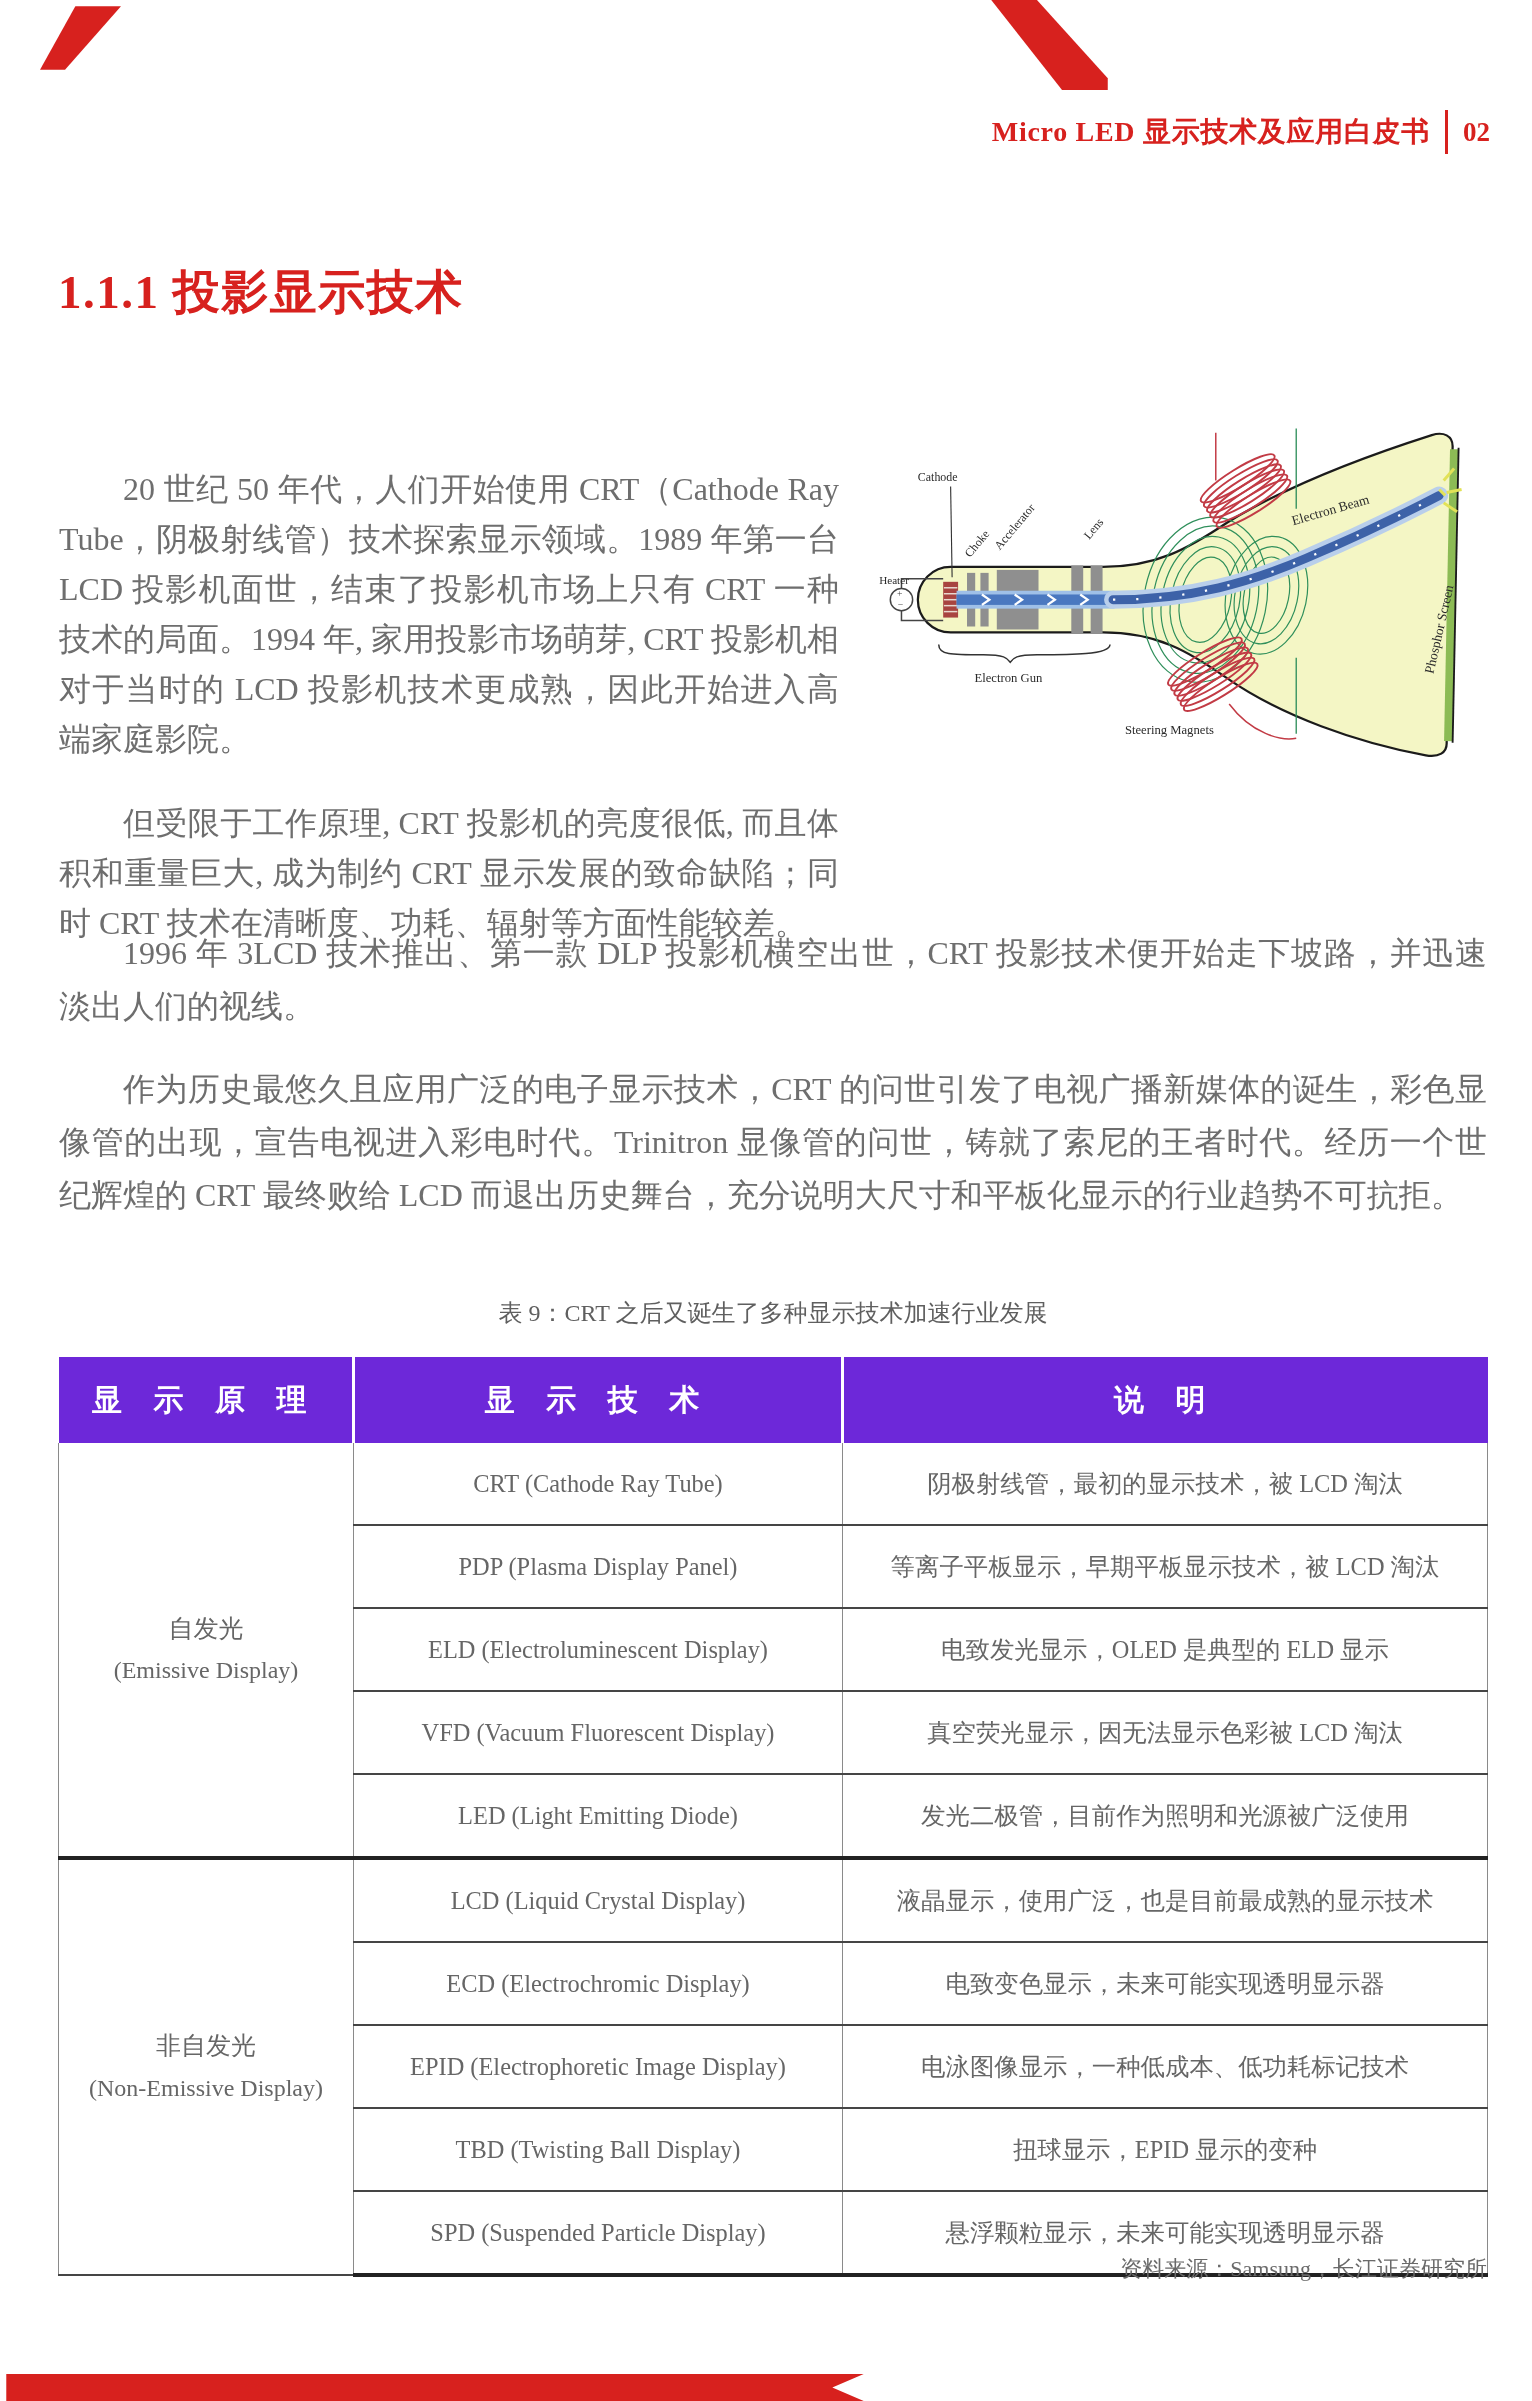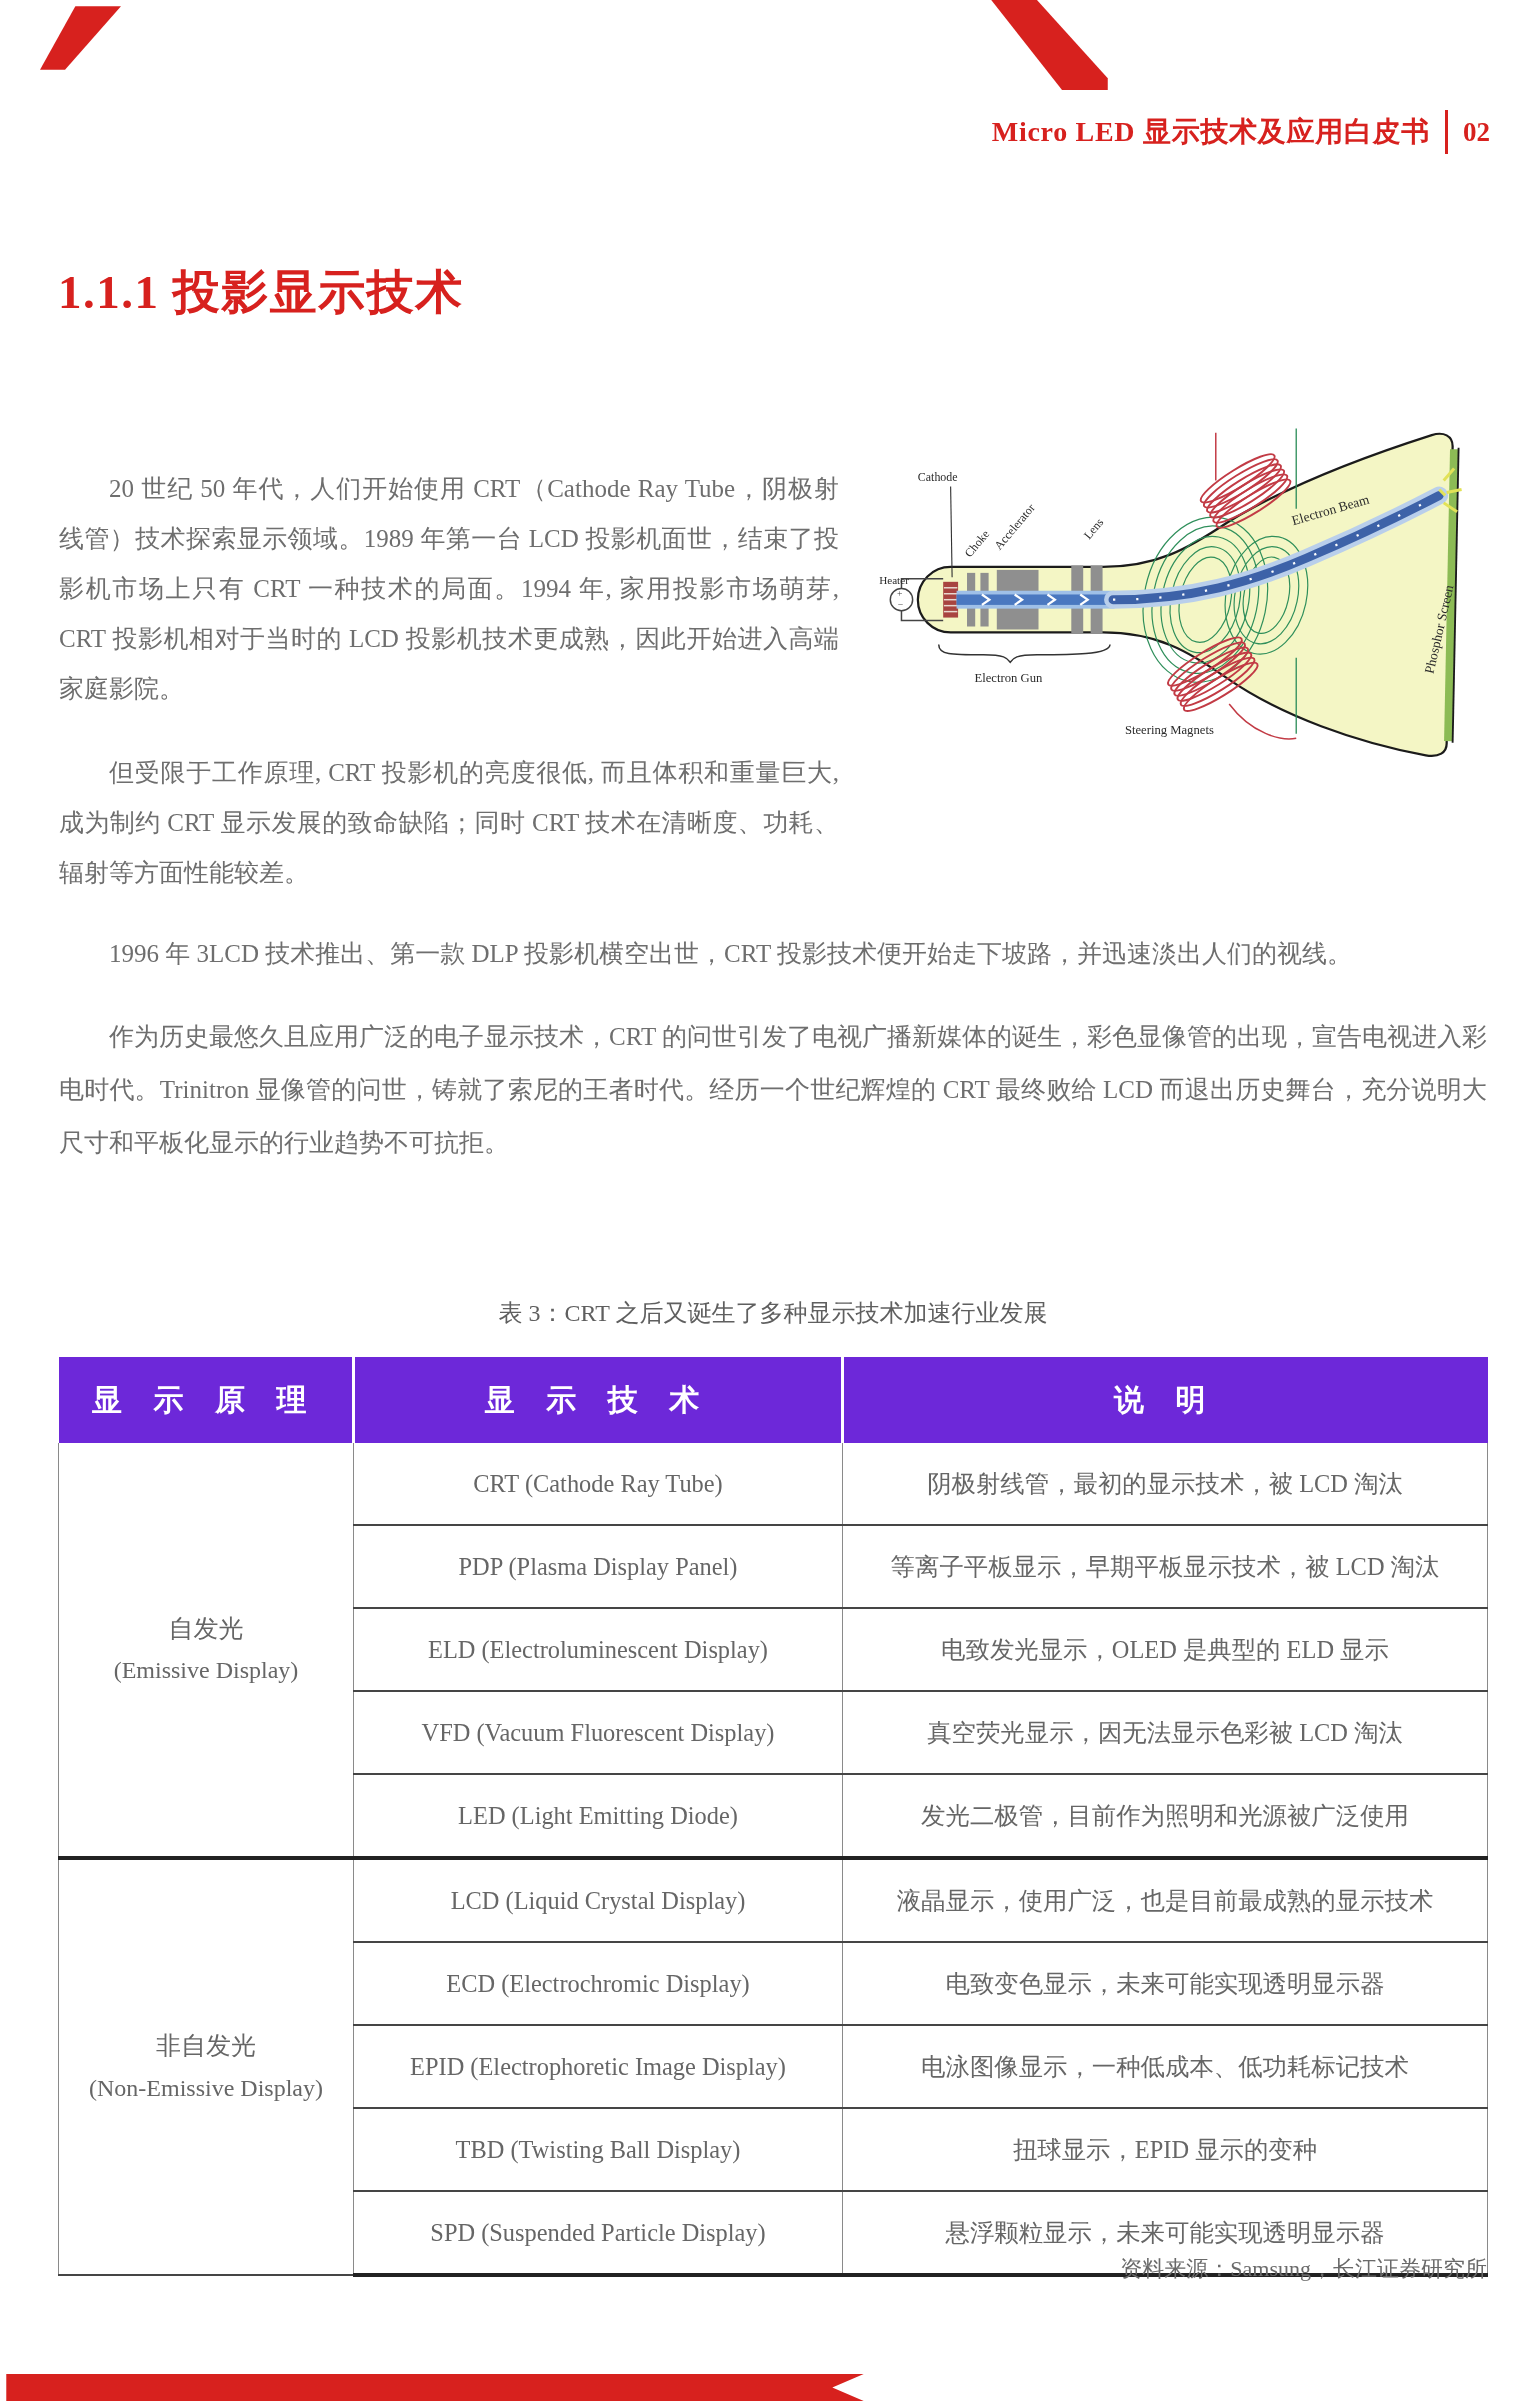--- a/index.html
+++ b/index.html
@@ -13,21 +13,21 @@
   .page-header .ht{font-size:28px;font-weight:bold;letter-spacing:0.7px;}
   .page-header .hdiv{width:3px;height:44px;background:#D7211E;}
   .page-header .hnum{font-size:27px;font-weight:bold;}
   
   .sec-heading{position:absolute;left:58px;top:261px;font-size:47px;font-weight:bold;color:#D7211E;letter-spacing:1.5px;}
   .sub-wrap{position:absolute;left:50px;top:345px;width:354px;}
   .sub-heading{font-size:31px;font-weight:bold;color:#4A4A4A;letter-spacing:1.5px;padding-left:34px;}
   .sub-rule{margin-top:13.3px;width:354px;height:6.7px;background:#D7211E;}
   
   .col-left{position:absolute;left:59px;top:464px;width:780px;}
-  .para{font-size:25px;line-height:50px;color:#6E6E6E;text-align:justify;text-indent:2em;margin:0;}
+  .para{font-size:32px;line-height:50px;color:#6E6E6E;text-align:justify;text-indent:2em;margin:0;}
   .col-left .para + .para{margin-top:34px;}
   .full-paras{position:absolute;left:59px;top:927px;width:1428px;}
   .full-paras .para{line-height:53px;}
   .full-paras .para + .para{margin-top:30px;}
   
   .figure{position:absolute;left:878px;top:412px;width:613px;text-align:center;}
   .fig-cap1{margin-top:10.4px;font-size:22px;color:#555555;}
   .fig-cap2{margin-top:3px;font-size:21px;color:#555555;}
   .fig-label{font-family:"Liberation Serif","DejaVu Serif",serif;fill:#2b2b2b;}
   
@@ -181,21 +181,21 @@
       <text class="fig-label" transform="translate(556,152) rotate(-16)" font-size="18">Electron Beam</text>
       <text class="fig-label" transform="translate(744,352) rotate(-77)" font-size="18">Phosphor Screen</text>
     </svg>
   </div>
 
   <div class="full-paras">
     <p class="para">1996 年 3LCD 技术推出、第一款 DLP 投影机横空出世，CRT 投影技术便开始走下坡路，并迅速淡出人们的视线。</p>
     <p class="para">作为历史最悠久且应用广泛的电子显示技术，CRT 的问世引发了电视广播新媒体的诞生，彩色显像管的出现，宣告电视进入彩电时代。Trinitron 显像管的问世，铸就了索尼的王者时代。经历一个世纪辉煌的 CRT 最终败给 LCD 而退出历史舞台，充分说明大尺寸和平板化显示的行业趋势不可抗拒。</p>
   </div>
 
-  <div class="tbl-caption">表 3：CRT 之后又诞生了多种显示技术加速行业发展</div>
+  <div class="tbl-caption">表 9：CRT 之后又诞生了多种显示技术加速行业发展</div>
 
   <table class="disp">
     <colgroup>
         <col style="width:295px">
         <col style="width:489px">
         <col style="width:645px">
       </colgroup>
     <thead>
       <tr>
         <th>显 示 原 理</th>

